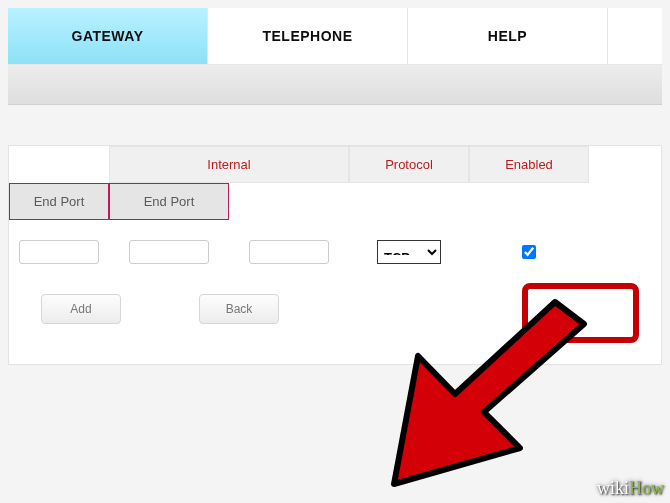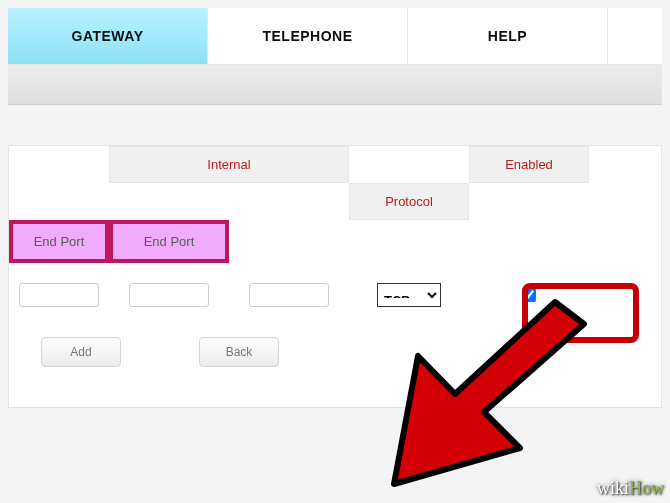--- a/index.html
+++ b/index.html
@@ -69,22 +69,22 @@
   }
   .group-row .blank {
     border: 0;
     background: transparent;
   }
   .group-row .internal { grid-column: 2 / span 2; }
   .group-row .protocol { grid-column: 4; }
   .group-row .enabled  { grid-column: 5; }
 
   .col-row .cell {
-    background: #f0abfc;
-    border: 4px solid #be185d;
+    background: #e5e5e5;
+    border: 1px solid #be185d;
     padding: 10px 0;
     text-align: center;
     color: #5b5b5b;
     font-size: 13px;
   }
 
   
   .data-row {
     display: grid;
     grid-template-columns: 100px 120px 120px 120px 120px;
@@ -181,22 +181,22 @@
   <div class="nav-tab">HELP</div>
 </div>
 
 <div class="subheader"></div>
 
 <div class="panel">
 
   <div class="table-head group-row">
     <div class="cell blank"></div>
     <div class="cell internal">Internal</div>
+    <div class="cell protocol">Protocol</div>
     <div class="cell enabled">Enabled</div>
-    <div class="cell protocol">Protocol</div>
   </div>
 
   <div class="table-head col-row">
     <div class="cell">End Port</div>
     <div class="cell">End Port</div>
     <div class="cell" style="border:0;background:transparent"></div>
     <div class="cell" style="border:0;background:transparent"></div>
   </div>
 
   <div class="data-row">

